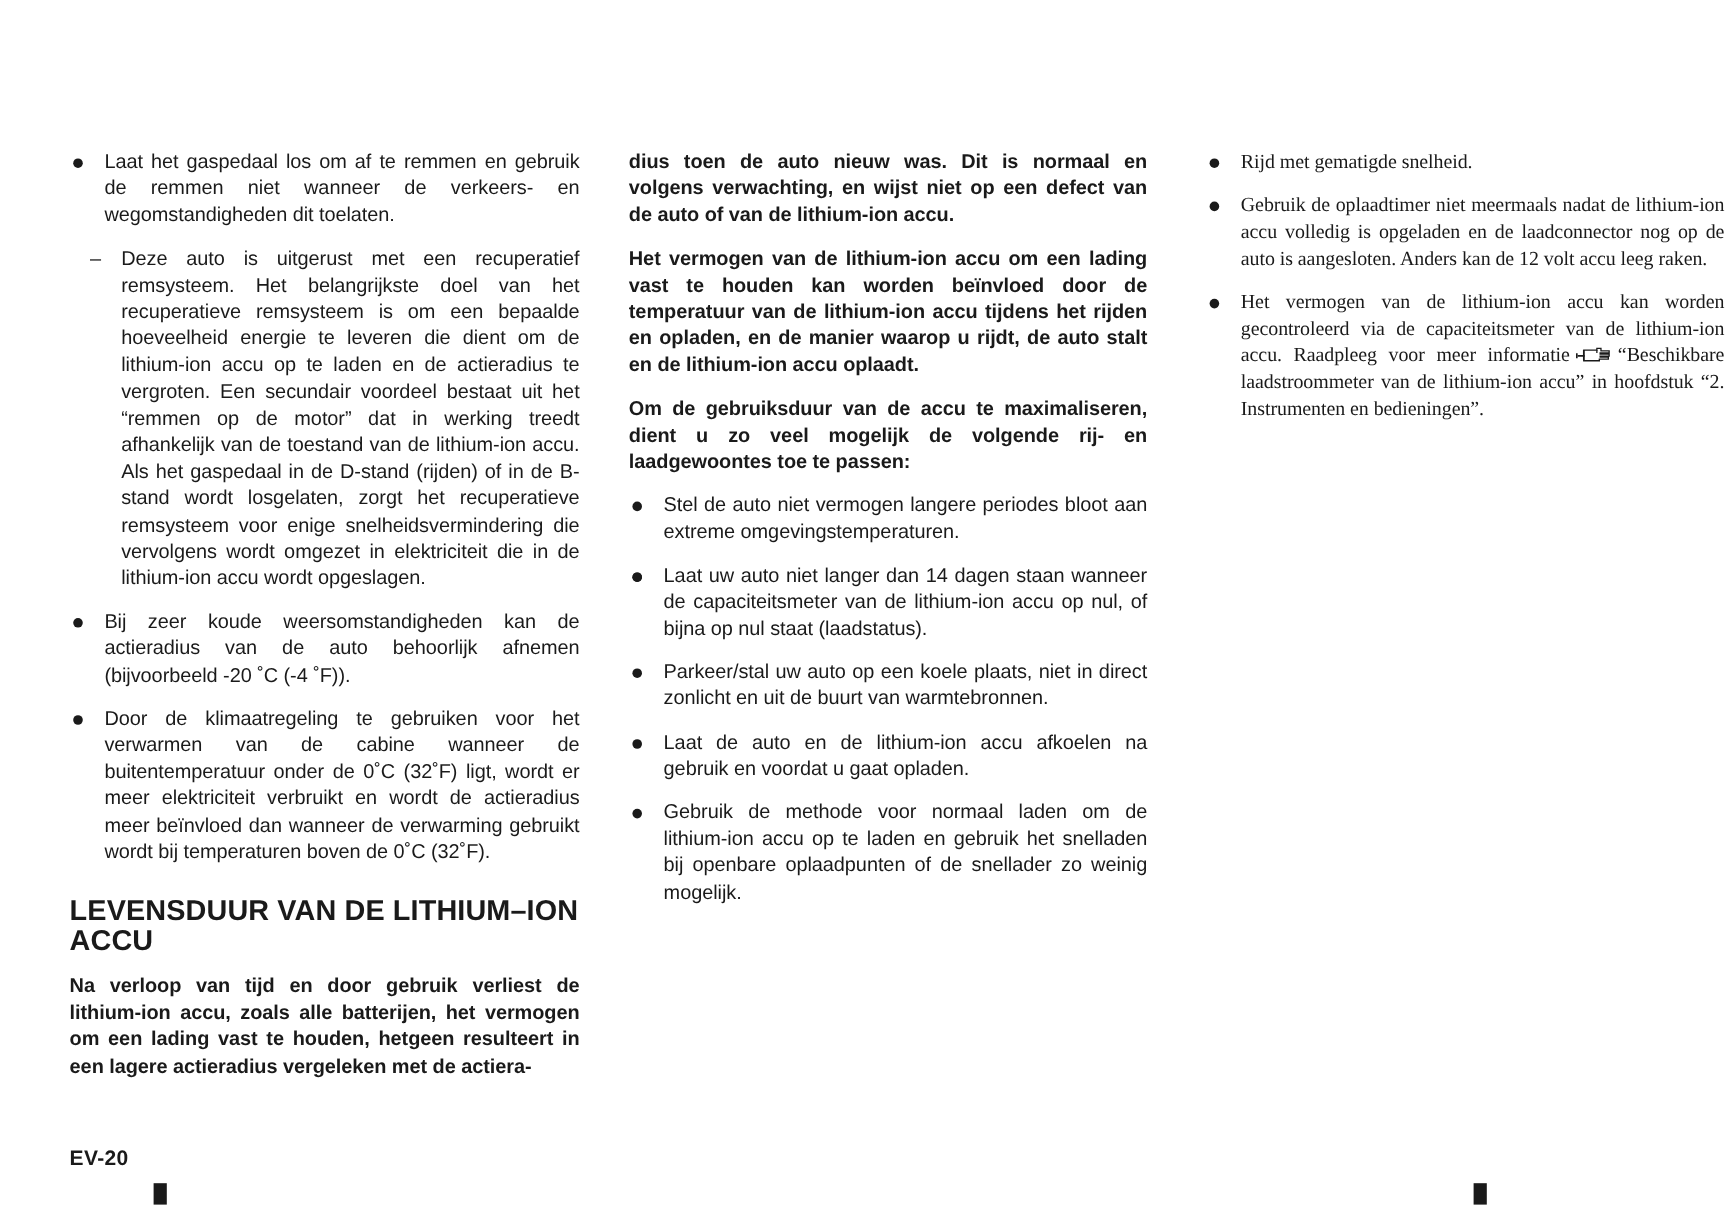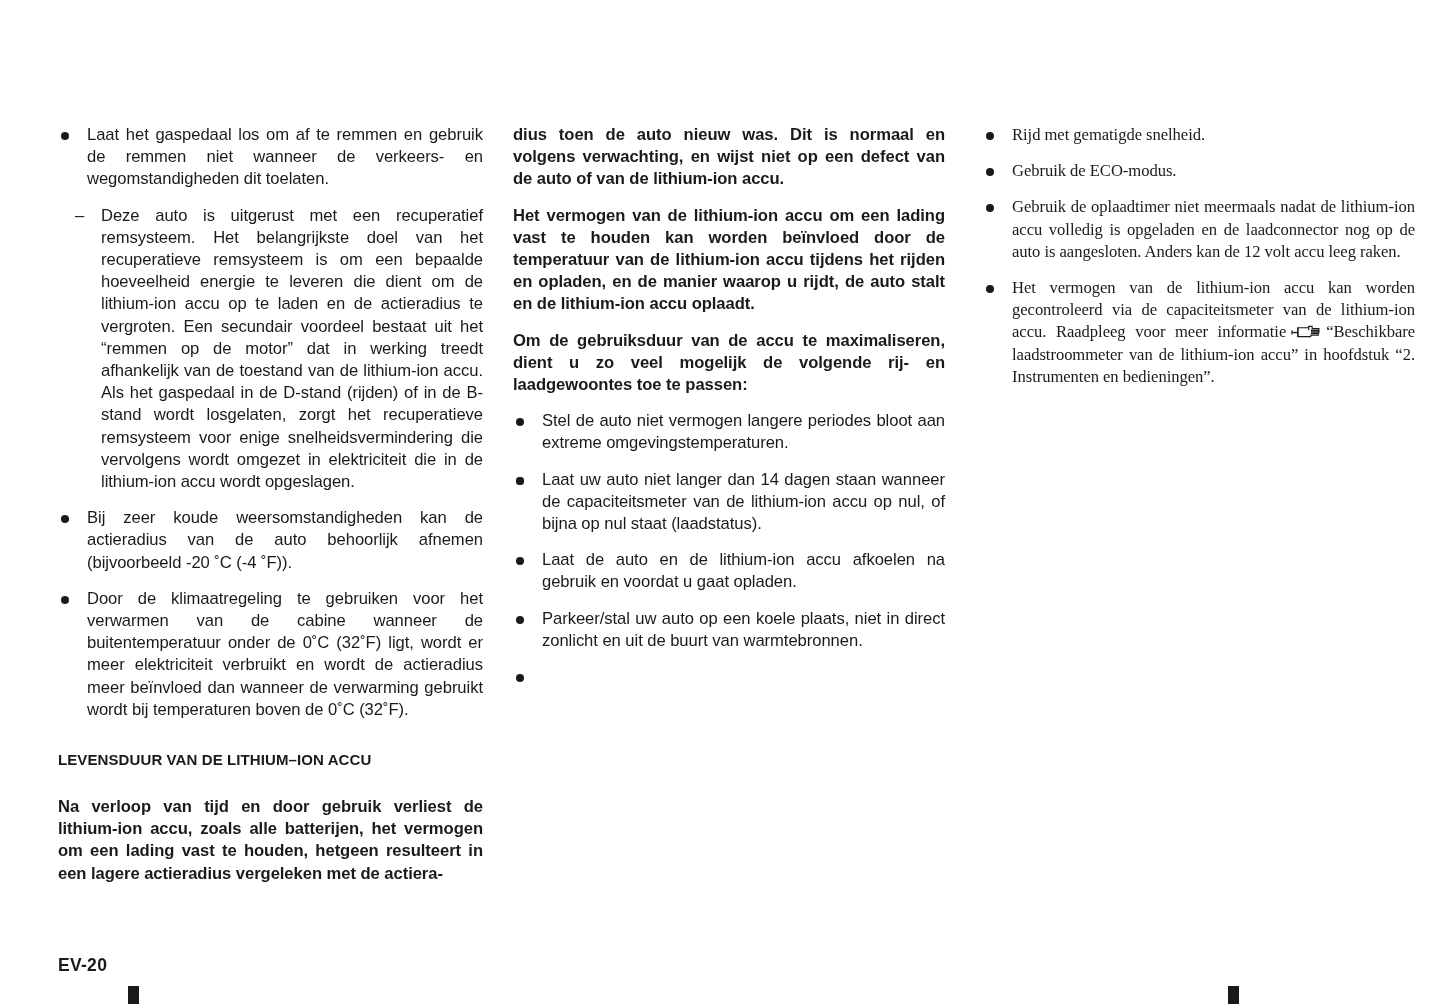--- a/index.html
+++ b/index.html
@@ -23,21 +23,21 @@
     inset: 0;
   }
 
   
   .columns {
     position: absolute;
     top: 124px;
     left: 0;
     width: 1445px;
     display: flex;
-    gap: 0;
+    gap: 11px;
   }
   .col {
     width: 425px;
     box-sizing: border-box;
   }
   .col-1 { margin-left: 58px; }
   .col-2 { margin-left: 30px; width: 432px; }
   .col-3 { margin-left: 38px; width: 432px; font-family: Liberation Serif, serif; }
 
   
@@ -46,25 +46,25 @@
     line-height: 22.2px;
     text-align: justify;
     text-justify: inter-word;
     margin: 0 0 14px 0;
     hyphens: none;
     letter-spacing: -0.05px;
     font-weight: bold;
   }
 
   .heading {
-    font-size: 15px;
+    font-size: 24px;
     line-height: 25px;
     font-weight: bold;
     letter-spacing: 0.1px;
-    margin: 26px 0 24px 0;
+    margin: 26px 0 14px 0;
     text-align: left;
   }
 
   
   .bullet-item {
     position: relative;
     padding-left: 29px;
     font-size: 16.6px;
     line-height: 22.2px;
     text-align: justify;
@@ -178,40 +178,37 @@
       </div>
       <div class="bullet-item">
         <span class="bullet-dot"></span>
       </div>
       <div class="bullet-item">
         <span class="bullet-dot"></span>
         <span>Laat uw auto niet langer dan 14 dagen staan wanneer de capaciteitsmeter van de lithium-ion accu op nul, of bijna op nul staat (laadstatus).</span>
       </div>
       <div class="bullet-item">
         <span class="bullet-dot"></span>
+        <span>Parkeer/stal uw auto op een koele plaats, niet in direct zonlicht en uit de buurt van warmtebronnen.</span>
+      </div>
+      <div class="bullet-item">
+        <span class="bullet-dot"></span>
         <span>Laat de auto en de lithium-ion accu afkoelen na gebruik en voordat u gaat opladen.</span>
       </div>
       <div class="bullet-item">
         <span class="bullet-dot"></span>
-        <span>Parkeer/stal uw auto op een koele plaats, niet in direct zonlicht en uit de buurt van warmtebronnen.</span>
-      </div>
-      <div class="bullet-item">
-        <span class="bullet-dot"></span>
+        <span>Gebruik de methode voor normaal laden om de lithium-ion accu op te laden en gebruik het snelladen bij openbare oplaadpunten of de snellader zo weinig mogelijk.</span>
       </div>
     </div>
 
     <div class="col col-3">
 
       <div class="bullet-item">
         <span class="bullet-dot"></span>
         <span>Rijd met gematigde snelheid.</span>
-      </div>
-      <div class="bullet-item">
-        <span class="bullet-dot"></span>
-        <span>Gebruik de ECO-modus.</span>
       </div>
       <div class="bullet-item">
         <span class="bullet-dot"></span>
         <span>Gebruik de oplaadtimer niet meermaals nadat de lithium-ion accu volledig is opgeladen en de laadconnector nog op de auto is aangesloten. Anders kan de 12 volt accu leeg raken.</span>
       </div>
 
       <div class="bullet-item">
         <span class="bullet-dot"></span>
         <span>Het vermogen van de lithium-ion accu kan worden gecontroleerd via de capaciteitsmeter van de lithium-ion accu. Raadpleeg voor meer informatie</span><span class="ref-icon"><svg viewBox="0 0 44 22" width="30" height="15" xmlns="http://www.w3.org/2000/svg">
             <g fill="none" stroke="#1a1a1a" stroke-width="1.6" stroke-linejoin="miter">

